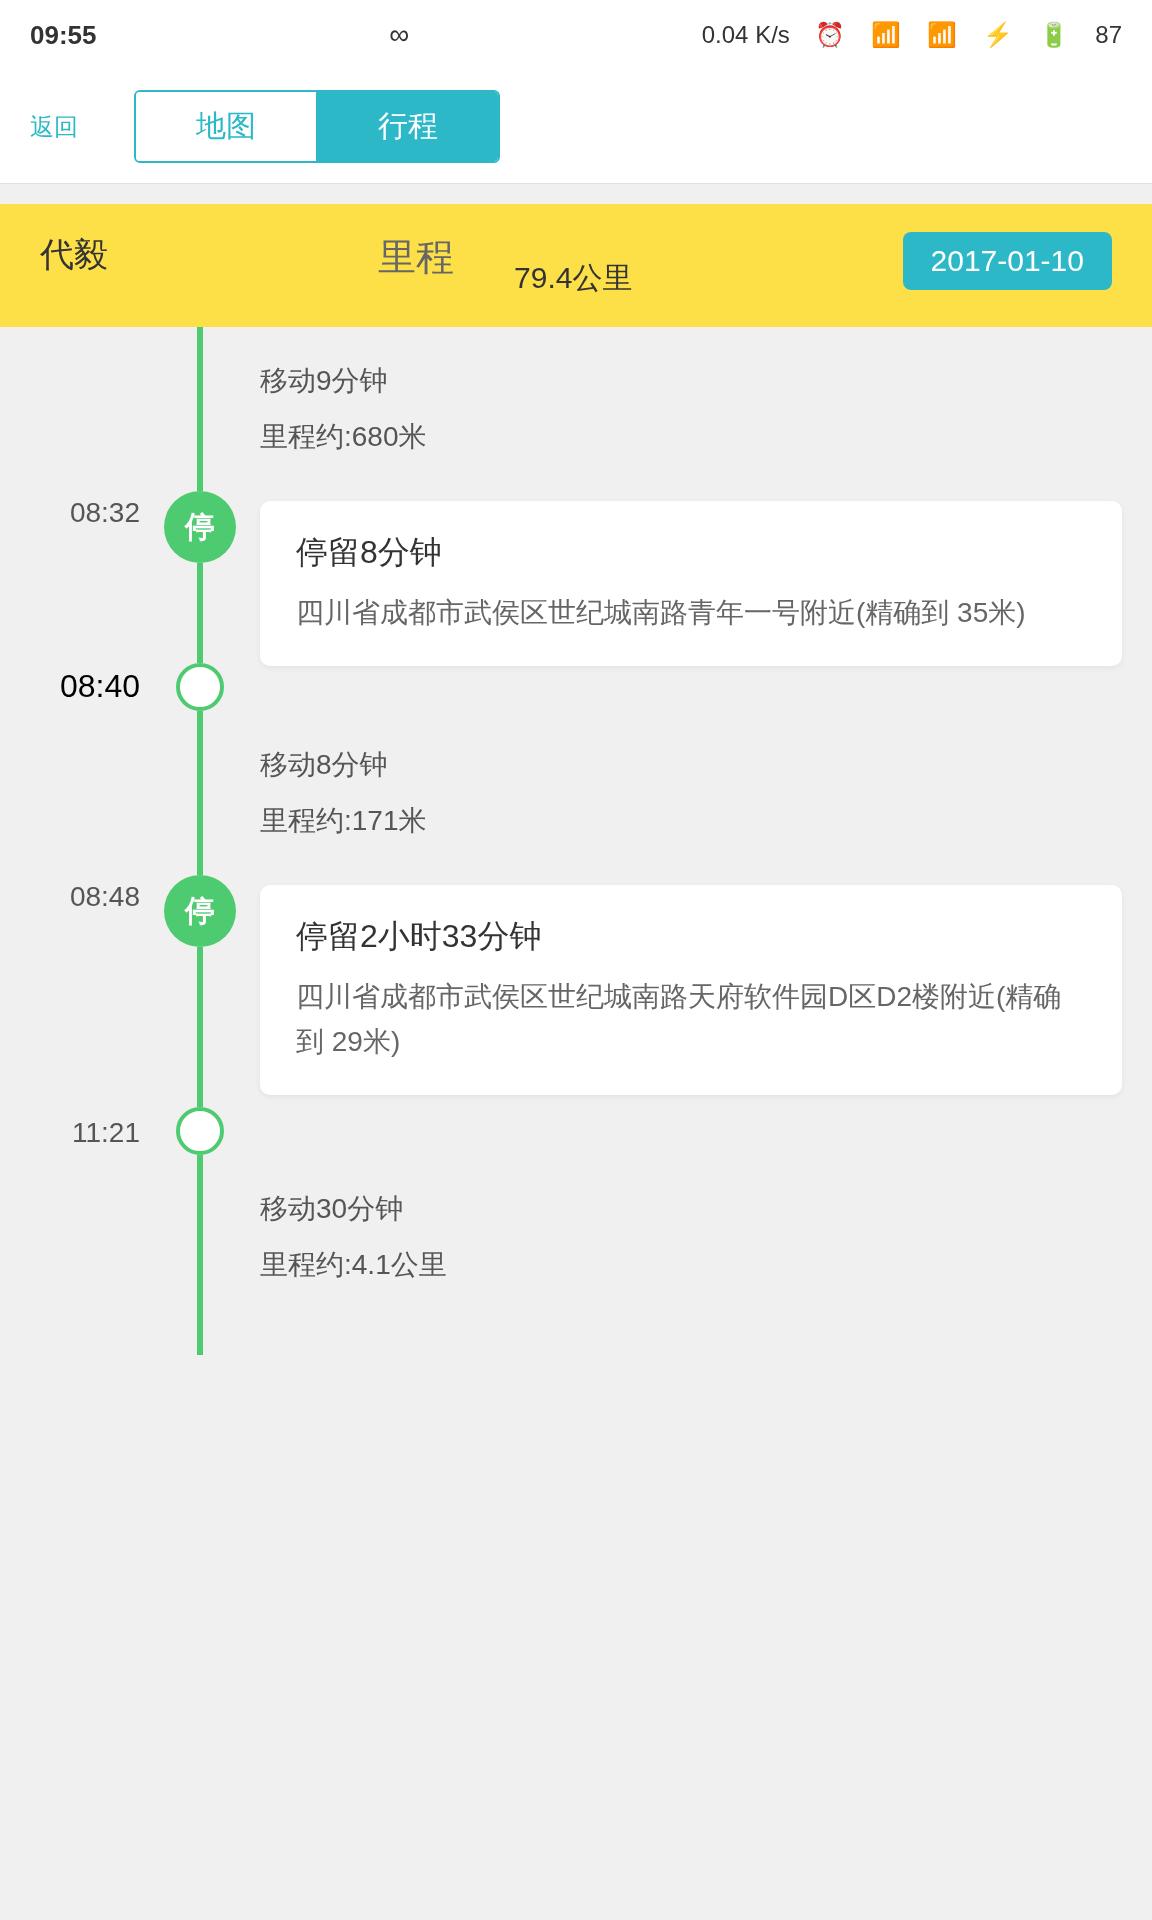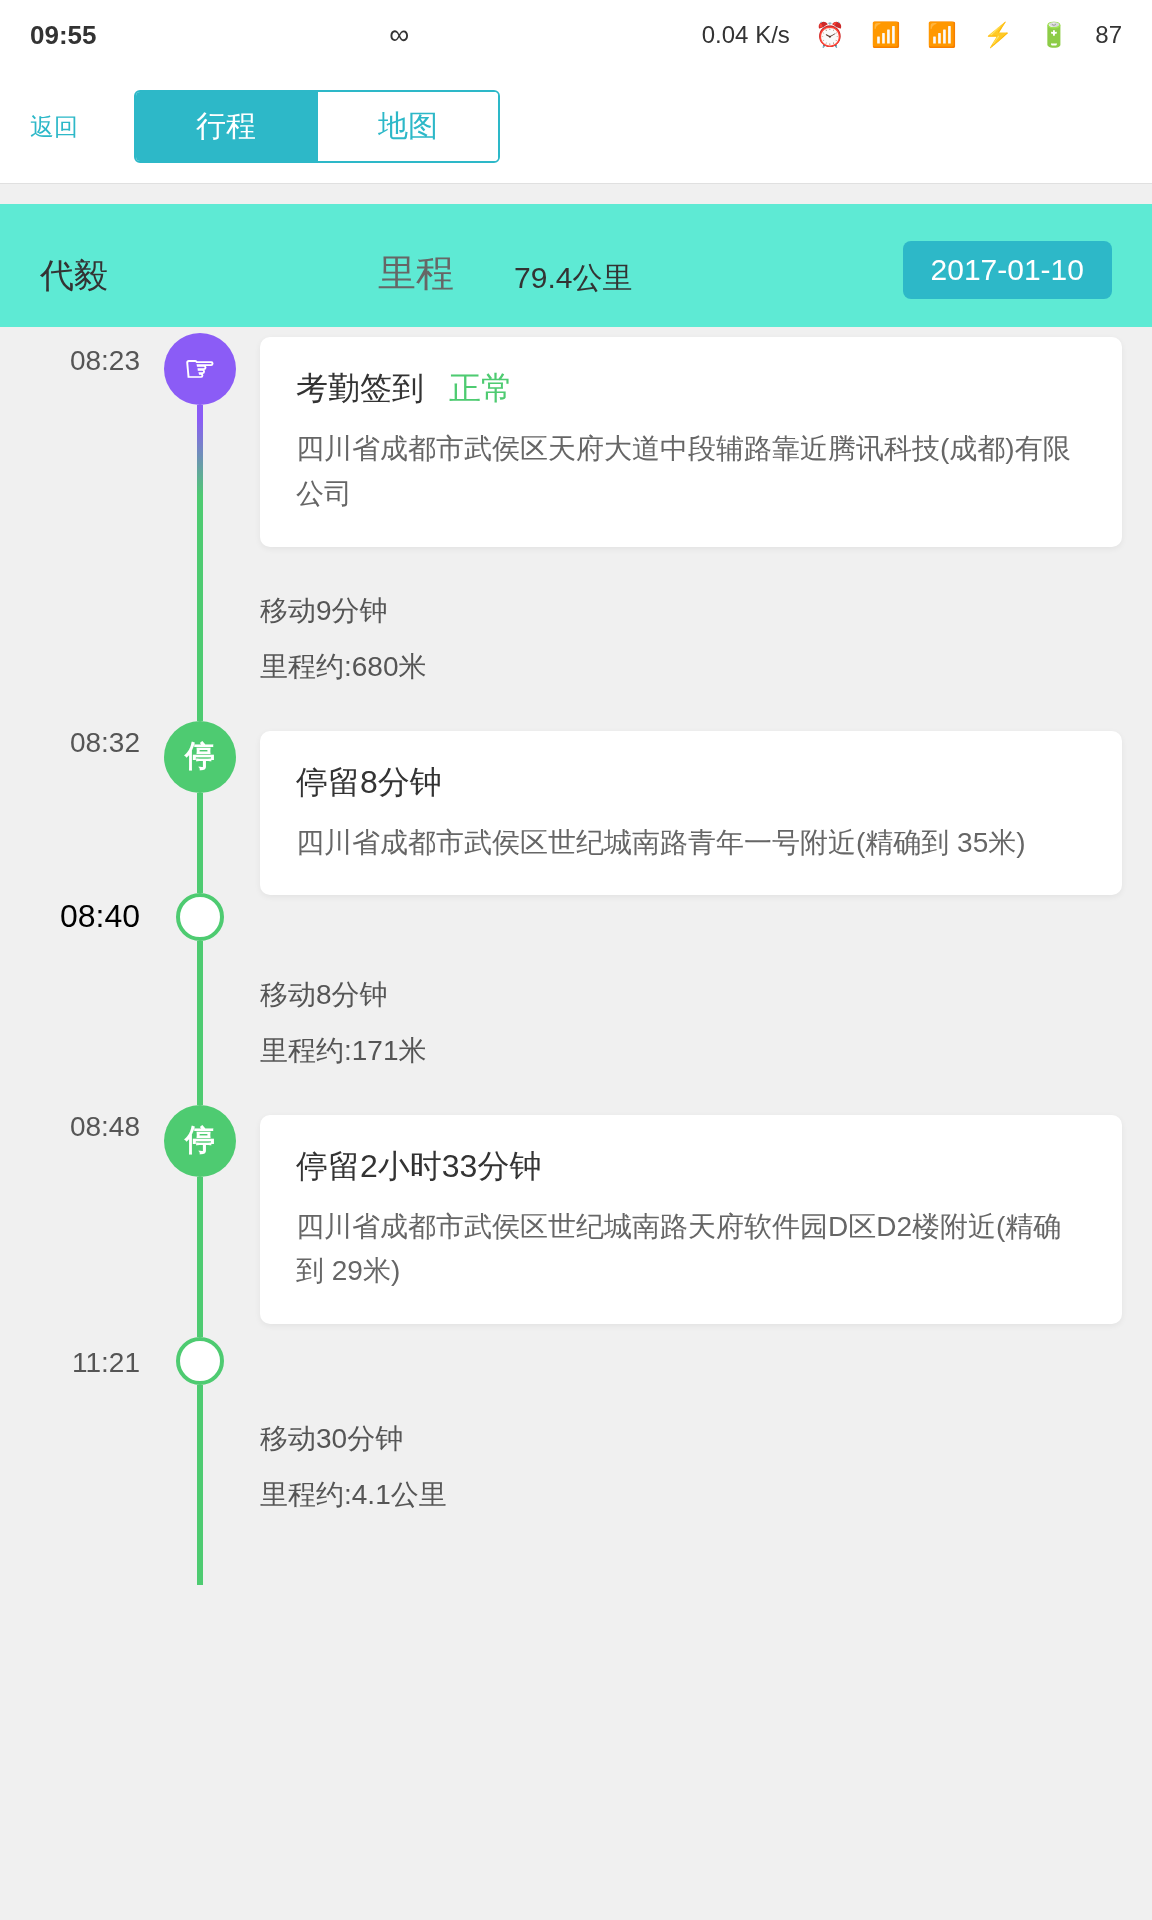--- a/index.html
+++ b/index.html
@@ -57,22 +57,22 @@
     }
     .tab-item:last-child { border-right: none; }
     .tab-item.active {
       background: #2db8c8;
       color: #fff;
     }
 
     
     .info-bar {
       display: flex;
-      align-items: flex-end;
-      background: #5eead4;
+      align-items: flex-start;
+      background: #fde047;
       padding: 28px 40px;
       margin-top: 20px;
       gap: 40px;
     }
     .info-name {
       font-size: 34px;
       color: #333;
       font-weight: 500;
     }
     .info-label {
@@ -179,54 +179,34 @@
     <span>📶</span>
     <span>⚡</span>
     <span>🔋</span>
     <span>87</span>
   </div>
 </div>
 
 <div class="top-nav">
   <span class="back-btn">返回</span>
   <div class="tab-group">
+    <div class="tab-item">地图</div>
     <div class="tab-item active">行程</div>
-    <div class="tab-item">地图</div>
   </div>
 </div>
 
 <div class="info-bar">
   <span class="info-name">代毅</span>
   <span class="info-label">里程</span>
   <span class="info-value">79.4公里</span>
   <span class="date-badge">2017-01-10</span>
 </div>
 
 <div class="timeline-container">
 
-  <div style="display:flex; align-items:stretch;">
-    <div style="width:160px; min-width:160px; display:flex; flex-direction:column; align-items:flex-end; padding-right:20px; padding-top:18px;">
-      <span style="font-size:28px; color:#555;">08:23</span>
-    </div>
-    <div style="width:80px; min-width:80px; display:flex; flex-direction:column; align-items:center;">
-      <div class="node-circle purple" style="margin-top:6px;">
-        <span style="font-size:36px;">☞</span>
-      </div>
-      <div class="node-line" style="background: linear-gradient(to bottom, #8b5cf6 10%, #4ecb71 60%); flex:1; min-height:60px;"></div>
-    </div>
-    <div class="card-col">
-      <div class="event-card">
-        <div class="event-card-title">
-          <span>考勤签到</span>
-          <span class="status-normal">正常</span>
-        </div>
-        <div class="event-card-addr">四川省成都市武侯区天府大道中段辅路靠近腾讯科技(成都)有限公司</div>
-      </div>
-    </div>
-  </div>
 
   <div style="display:flex; align-items:stretch;">
     <div style="width:160px; min-width:160px;"></div>
     <div style="width:80px; min-width:80px; display:flex; flex-direction:column; align-items:center;">
       <div class="node-line" style="background:#4ecb71; flex:1; min-height:10px;"></div>
     </div>
     <div style="flex:1; padding:16px 30px 16px 20px;">
       <div class="move-card" style="padding:10px 0;">
         <div class="move-duration">移动9分钟</div>
         <div class="move-distance">里程约:680米</div>

